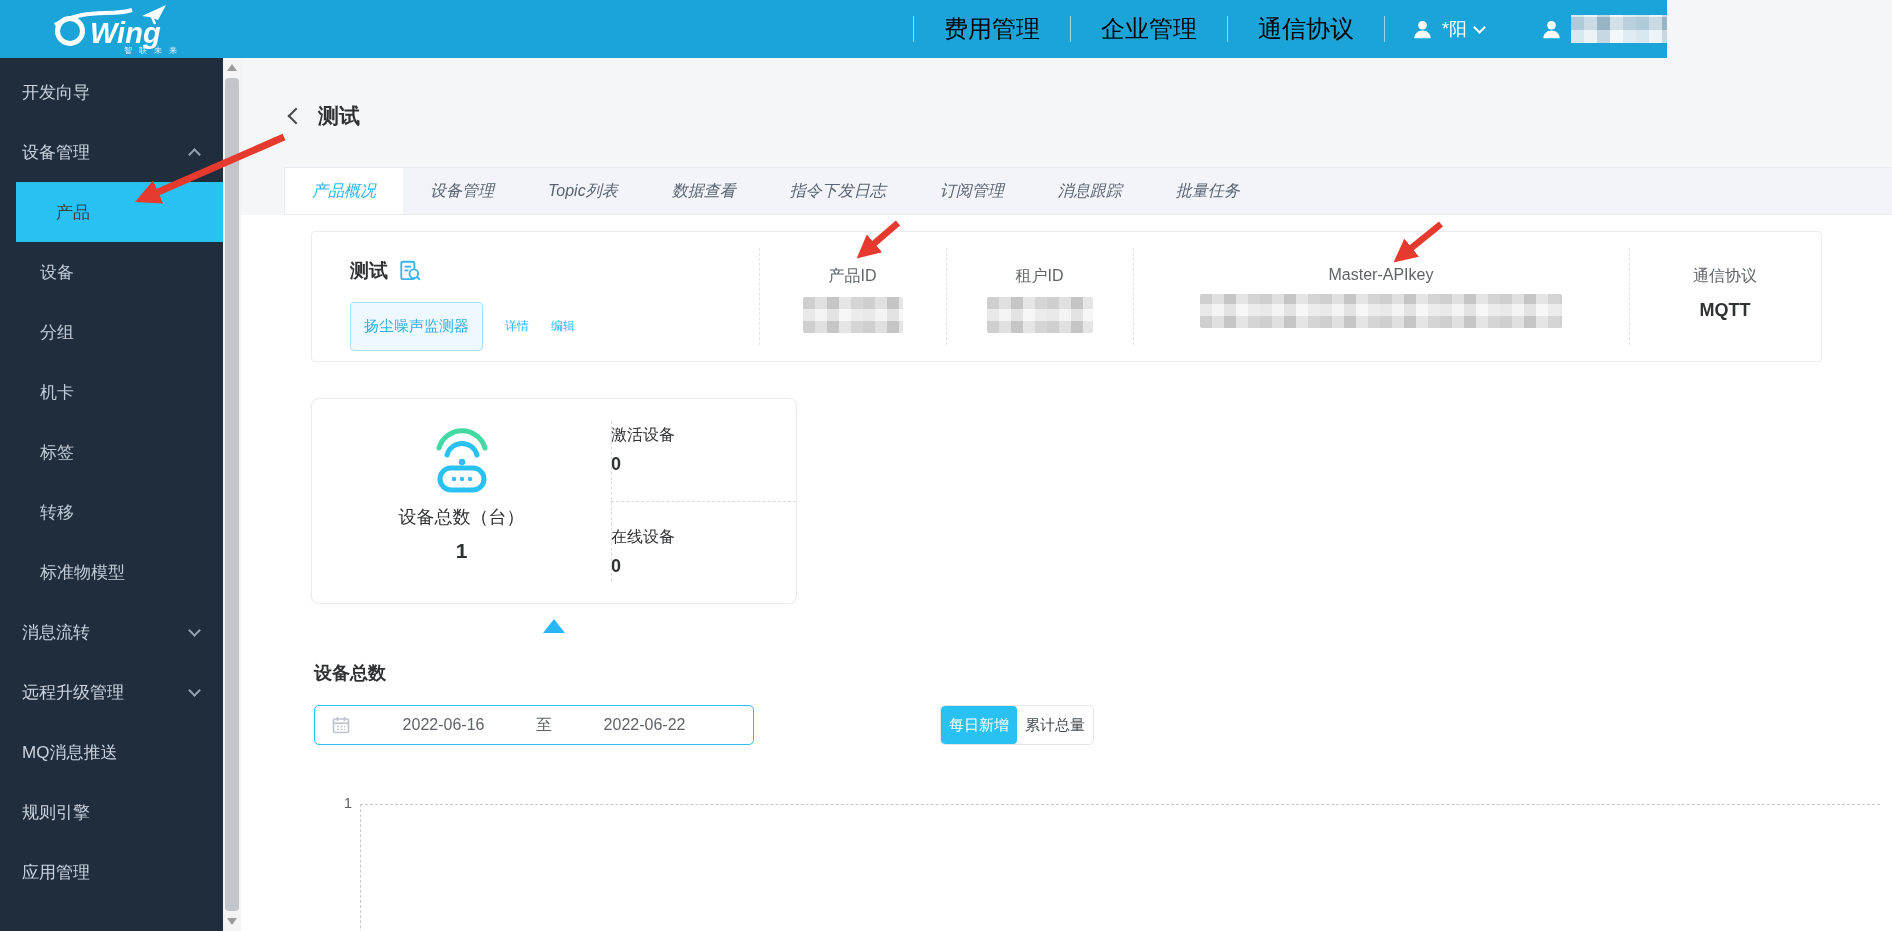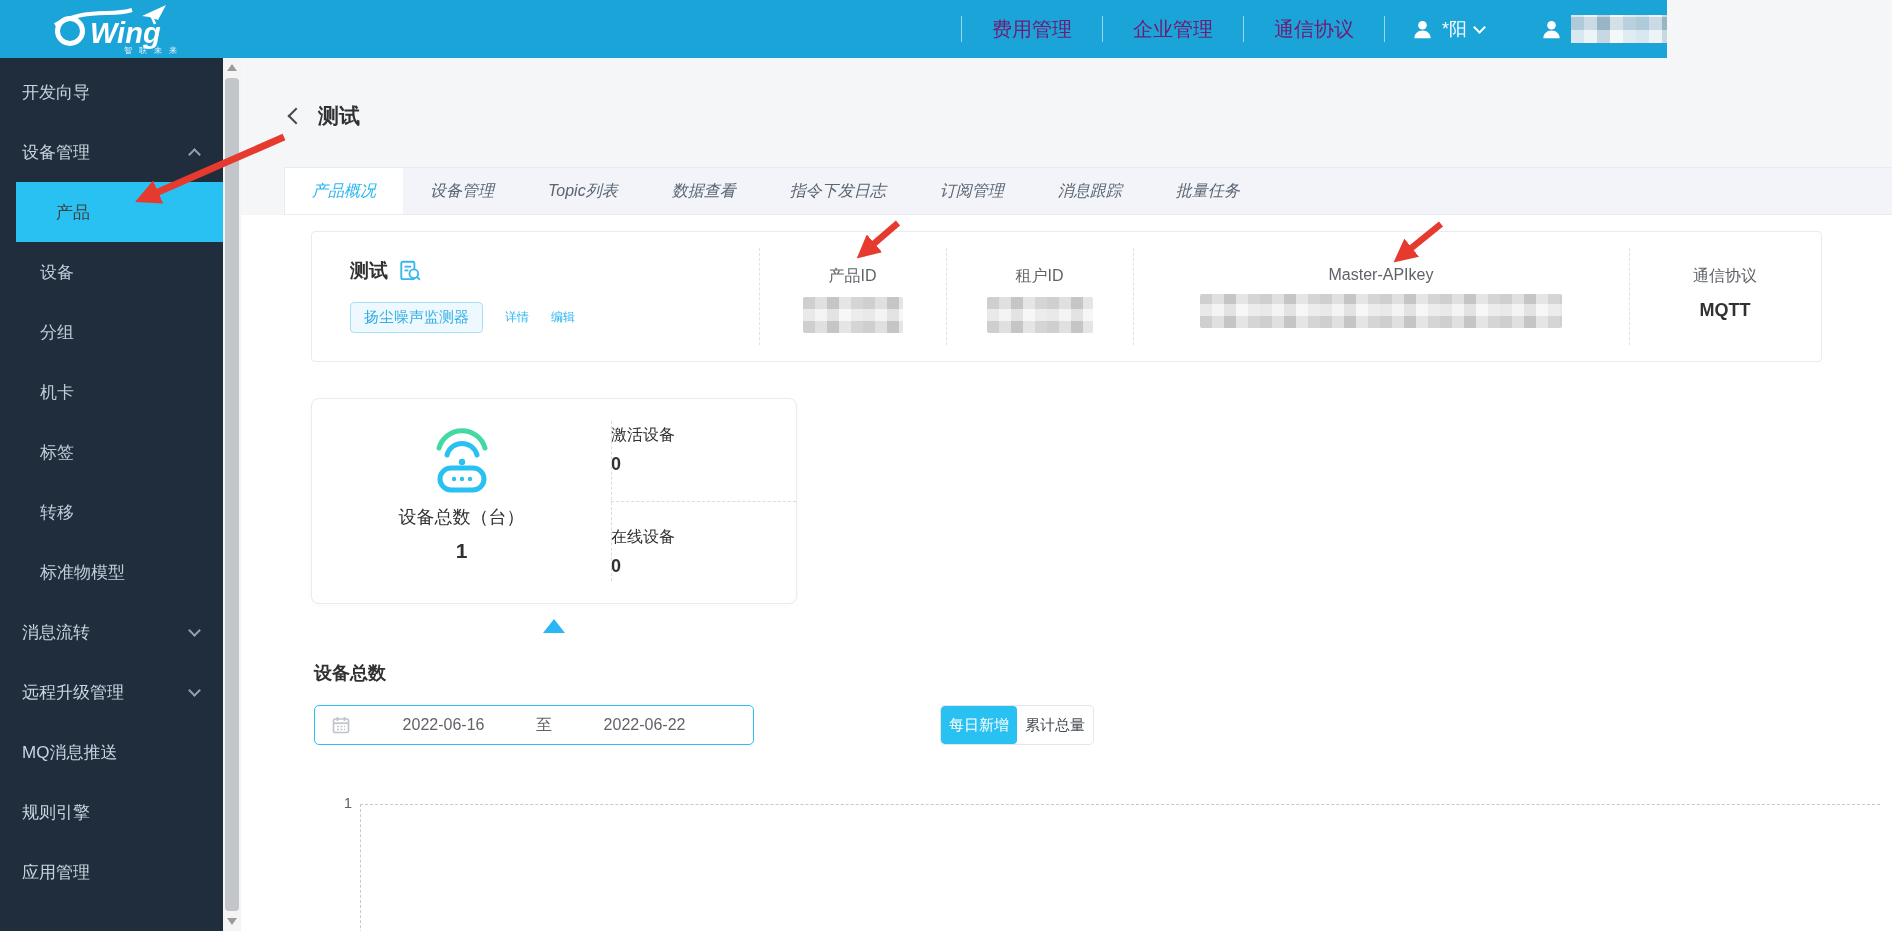--- a/index.html
+++ b/index.html
@@ -4,21 +4,21 @@
 <style>
   * { margin:0; padding:0; box-sizing:border-box; }
   html,body { width:1892px; height:931px; overflow:hidden; }
   body { font-family:"Liberation Sans","DejaVu Sans",sans-serif; background:#f5f6f8; position:relative; color:#303133; }
 
   
   .header { position:absolute; left:0; top:0; width:1667px; height:58px; background:#1ba4d8; display:flex; align-items:center; z-index:10; }
   .logo-wrap { position:relative; margin-left:52px; width:170px; height:52px; }
   .logo-tagline { position:absolute; left:72px; top:42px; color:#fff; font-size:8px; letter-spacing:7px; opacity:.9; }
   .header-right { margin-left:auto; display:flex; align-items:center; height:100%; }
-  .hnav { color:#701a75; font-size:20px; padding:0 30px; cursor:pointer; white-space:nowrap; }
+  .hnav { color:#000000; font-size:24px; padding:0 30px; cursor:pointer; white-space:nowrap; }
   .hsep { width:1px; height:26px; background:rgba(255,255,255,.55); }
   .huser { display:flex; align-items:center; gap:8px; color:#fff; font-size:18px; padding:0 26px; cursor:pointer; }
   .chev-w { width:9px; height:9px; border-right:2px solid #fff; border-bottom:2px solid #fff; transform:rotate(45deg); margin-top:-4px; }
   .huser2 { display:flex; align-items:center; gap:8px; padding-left:30px; }
 
   
   .sidebar { position:absolute; left:0; top:58px; width:223px; height:873px; background:#1f2d3d; padding-top:4px; z-index:5; }
   .snav { height:60px; display:flex; align-items:center; padding-left:22px; font-size:17px; color:#cbd4de; cursor:pointer; position:relative; }
   .snav.sub { padding-left:40px; color:#c2ccd6; }
   .snav.active { background:#29c1f1; color:#404040;margin-left:16px; }
@@ -47,21 +47,21 @@
 
   
   .info-card { position:absolute; left:70px; top:173px; width:1511px; height:131px; background:#fff; border:1px solid #e9ebef; border-radius:4px; display:flex; }
   .isec { position:relative; text-align:center; }
   .isec + .isec::before { content:""; position:absolute; left:0; top:16px; bottom:16px; border-left:1px dashed #dfe2e6; }
   .isec1 { width:447px; text-align:left; padding:26px 0 0 38px; }
   .isec2 { width:187px; } .isec3 { width:187px; } .isec4 { width:496px; } .isec5 { flex:1; }
   .pname-row { display:flex; align-items:center; gap:10px; }
   .pname { font-size:19px; font-weight:bold; color:#303133; }
   .ptag-row { display:flex; align-items:center; gap:22px; margin-top:18px; }
-  .ptag { font-size:15px; color:#35aee3; background:#eef9ff; border:1px solid #abdff5; border-radius:4px; padding:5px 13px; }
+  .ptag { font-size:15px; color:#35aee3; background:#eef9ff; border:1px solid #abdff5; border-radius:4px; padding:14px 13px; }
   .plink { font-size:12px; color:#29b6f6; cursor:pointer; }
   .ilabel { display:block; margin-top:34px; font-size:16px; color:#5f6368; }
   .ivalue-strong { display:block; margin-top:13px; font-size:18px; font-weight:bold; color:#303133; }
   .mosaic { display:inline-block; margin-top:10px;
     background-image:
       repeating-linear-gradient(0deg, rgba(0,0,0,.05) 0 12px, rgba(255,255,255,.4) 12px 24px),
       repeating-linear-gradient(90deg,#dadada 0 12px,#ececec 12px 24px,#d0d0d0 24px 36px,#f1f1f1 36px 48px,#e0e0e0 48px 60px);
     border-radius:2px; }
   .mosaic-blue { display:inline-block;
     background-image:

